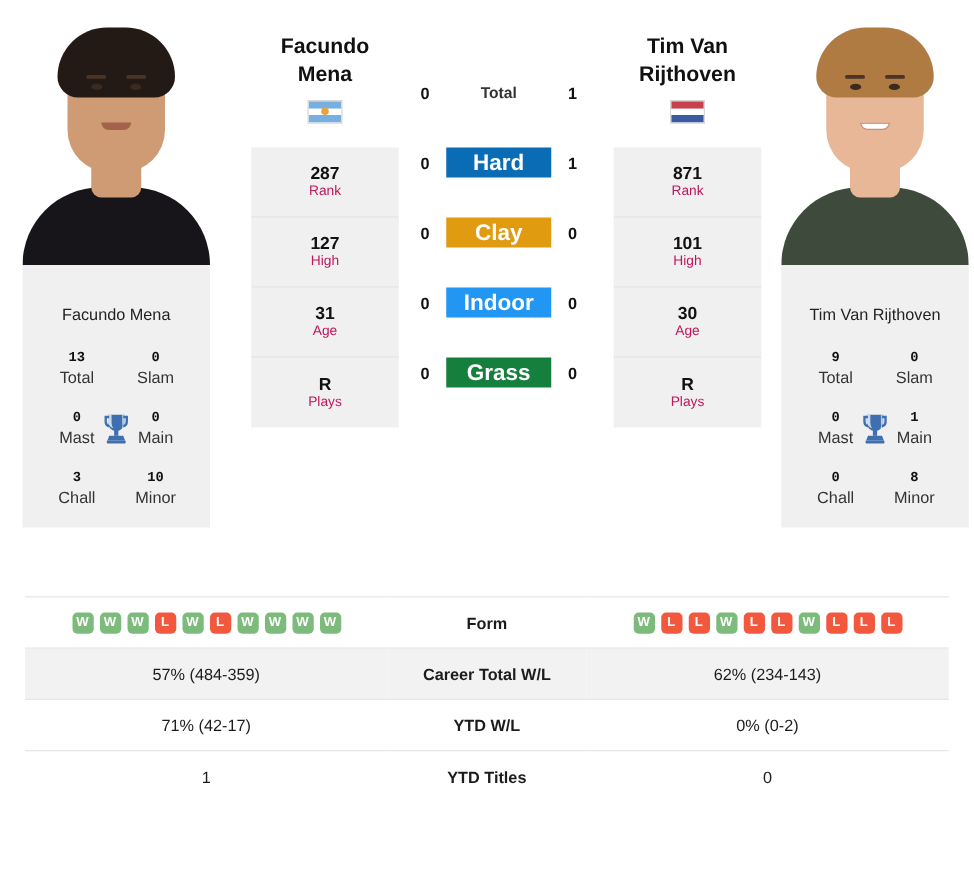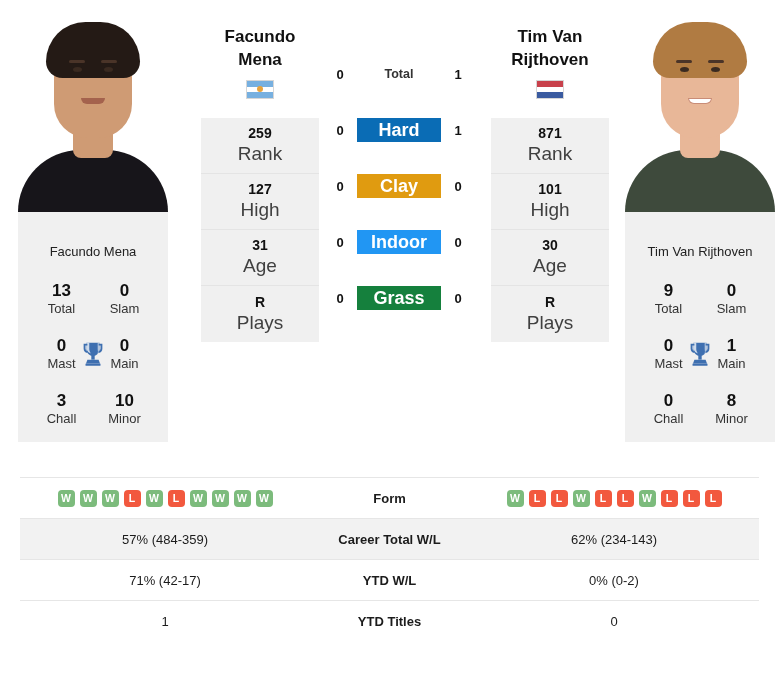--- a/index.html
+++ b/index.html
@@ -108,21 +108,21 @@
 
   .title-grid {
     display: grid;
     grid-template-columns: 1fr 1fr;
     row-gap: 20px;
     position: relative;
     padding: 0 12px;
   }
   .title-cell { text-align: center; }
   .title-num {
-    font-size: 17px; font-weight: bold; color: #111; line-height: 1.15;
+    font-size: 11px; font-weight: bold; color: #111; line-height: 1.15; font-family: Liberation Mono, monospace;
   }
   .title-lab {
     font-size: 13px; color: #333; line-height: 1.2;
   }
   .trophy-icon {
     position: absolute;
     left: 50%; top: 50%;
     transform: translate(-50%, -50%);
     width: 30px; height: 30px;
   }
@@ -160,21 +160,21 @@
 
   .stat-stack { background: #f0f0f0; }
   .stat-box {
     height: 56px;
     display: flex; flex-direction: column;
     align-items: center; justify-content: center;
     border-bottom: 1px solid #e4e4e4;
   }
   .stat-box:last-child { border-bottom: none; }
   .stat-num { font-size: 14px; font-weight: bold; color: #111; line-height: 1.2; }
-  .stat-lab { font-size: 19px; color: #404040; line-height: 1.25; }
+  .stat-lab { font-size: 11px; color: #be185d; line-height: 1.25; }
 
   
   .surface-col {
     flex: 1 1 auto;
     display: flex;
     flex-direction: column;
     align-items: center;
     padding-top: 62px;
   }
   .surface-row {
@@ -311,21 +311,21 @@
         </div>
         <div class="flag">
           <div class="band" style="background:#77b0e0"></div>
           <div class="band" style="background:#ffffff"></div>
           <div class="band" style="background:#77b0e0"></div>
           <div class="sun"></div>
         </div>
       </div>
       <div class="stat-stack">
         <div class="stat-box">
-          <div class="stat-num">259</div>
+          <div class="stat-num">287</div>
           <div class="stat-lab">Rank</div>
         </div>
         <div class="stat-box">
           <div class="stat-num">127</div>
           <div class="stat-lab">High</div>
         </div>
         <div class="stat-box">
           <div class="stat-num">31</div>
           <div class="stat-lab">Age</div>
         </div>

